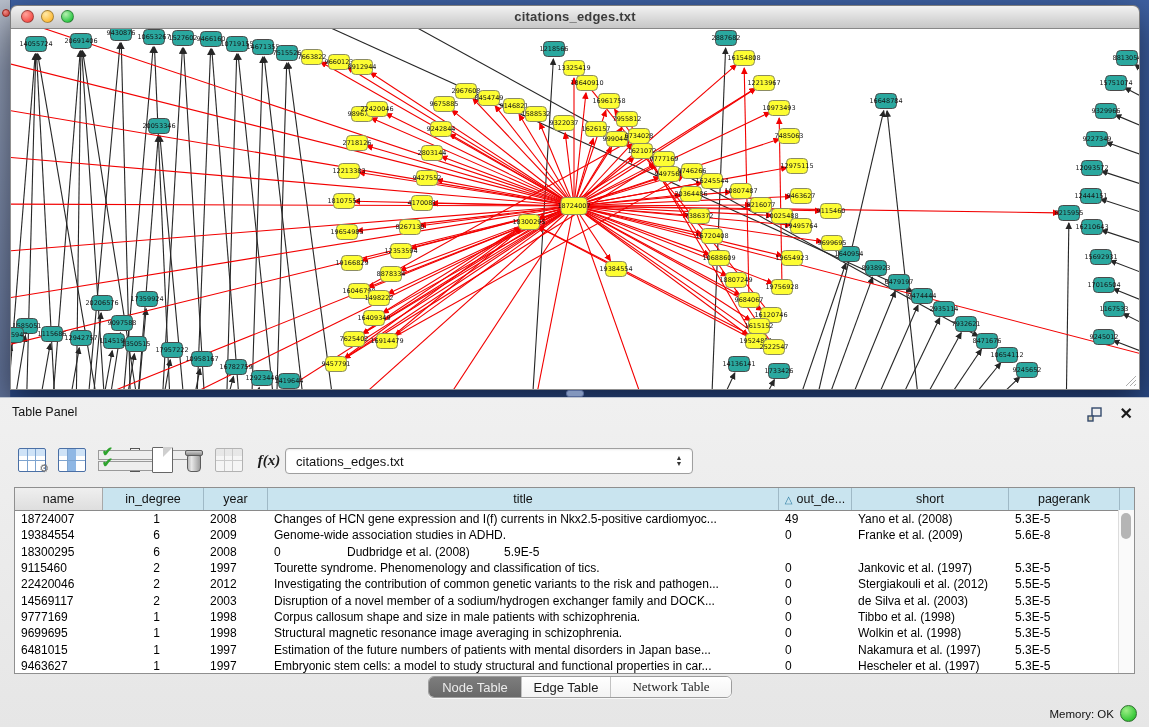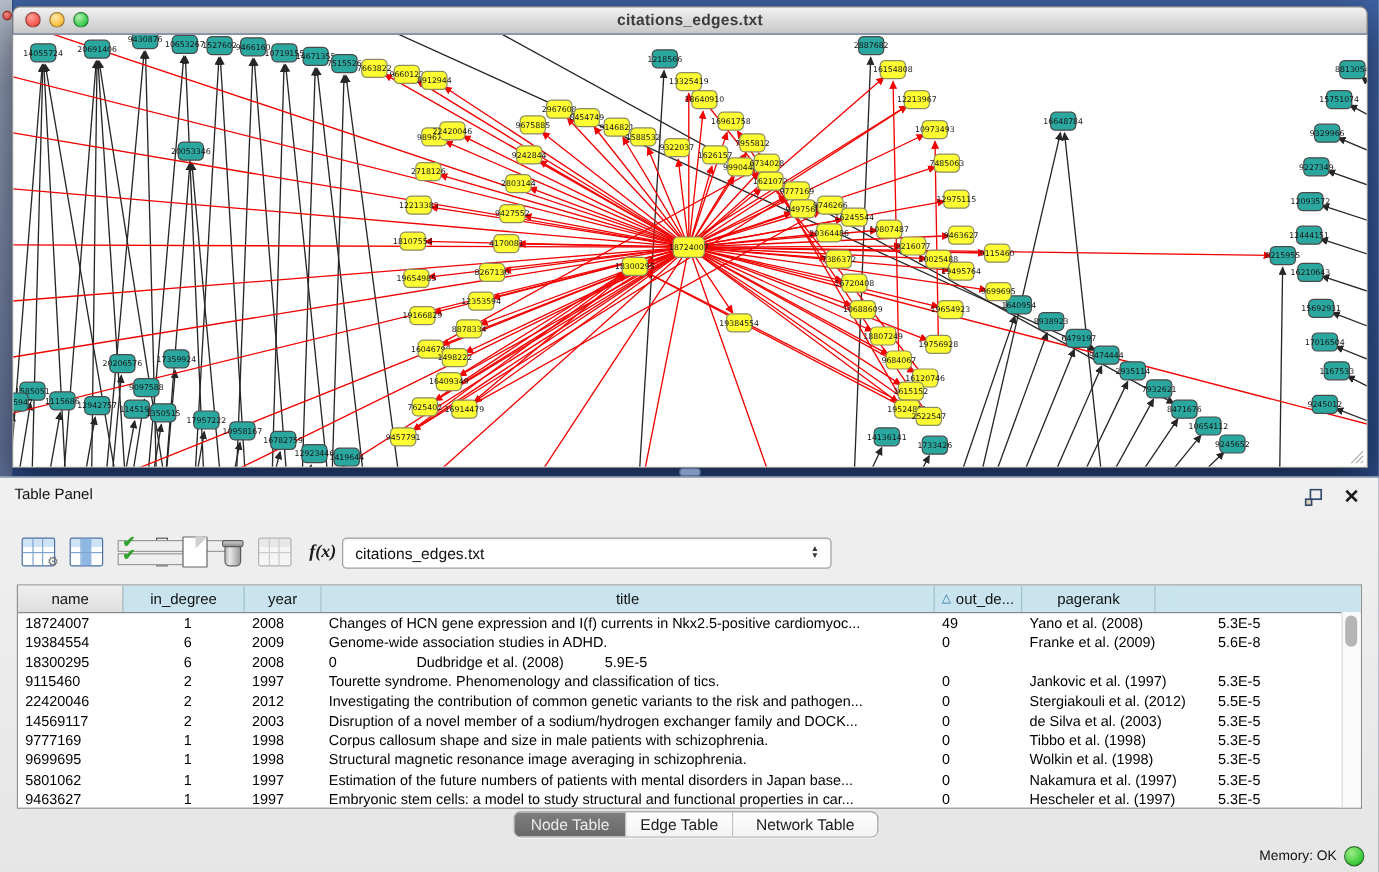--- a/index.html
+++ b/index.html
@@ -94,21 +94,21 @@
          overflow:hidden;}
   .vscroll{position:absolute;right:0;top:22px;bottom:0;width:15px;background:#fafafa;border-left:1px solid #dcdcdc;}
   .vthumb{position:absolute;left:2px;top:3px;width:10px;height:26px;border-radius:5px;background:#b5b5b5;}
 
   .tabs{position:absolute;left:428px;top:278px;height:20px;display:flex;border:1px solid #9d9d9d;
         border-radius:6px;overflow:hidden;background:#fdfdfd;box-shadow:0 1px 0 rgba(255,255,255,.7);}
   .tab{display:flex;align-items:center;justify-content:center;font-size:13px;color:#1c1c1c;
        background:linear-gradient(180deg,#ffffff,#f3f3f3);}
   .tab + .tab{border-left:1px solid #c2c2c2;}
   .tab.sel{background:linear-gradient(180deg,#7d7d7d,#696969);color:#ececec;}
-  .tab.t0{width:92px;} .tab.t1{width:88px;} .tab.t2{width:120px;}
+  .tab.t0{width:92px;} .tab.t1{width:88px;} .tab.t2{width:120px;font-family:Liberation Serif, serif;}
 
   .statusbar{position:absolute;right:12px;bottom:6px;display:flex;align-items:center;gap:6px;}
   .mem-label{font-size:11.5px;color:#111;}
   .mem-light{width:15px;height:15px;border-radius:50%;border:1px solid #2f6e2f;
              background:radial-gradient(circle at 35% 30%,#9dee86,#3ecb3e 65%,#23a023);}
 </style>
 </head>
 <body>
 
 <div id="stage">
@@ -857,20 +857,23 @@
         <div class="hcell c2">
             <span>year</span>
           </div>
         <div class="hcell c3">
             <span>title</span>
           </div>
         <div class="hcell c4">
           <span class="sort">△</span>
           <span>out_de...</span>
         </div>
+        <div class="hcell c5">
+            <span>short</span>
+          </div>
         <div class="hcell c6">
             <span>pagerank</span>
           </div>
         <div class="hcell ccorner"></div>
       </div>
       <div class="tbody" id="tbody">
           <div class="trow">
             <div class="tcell c0">18724007</div>
             <div class="tcell c1">1</div>
             <div class="tcell c2">2008</div>
@@ -935,21 +938,21 @@
           <div class="trow">
             <div class="tcell c0">9699695</div>
             <div class="tcell c1">1</div>
             <div class="tcell c2">1998</div>
             <div class="tcell c3">Structural magnetic resonance image averaging in schizophrenia.</div>
             <div class="tcell c4">0</div>
             <div class="tcell c5">Wolkin et al. (1998)</div>
             <div class="tcell c6">5.3E-5</div>
           </div>
           <div class="trow">
-            <div class="tcell c0">5801062</div>
+            <div class="tcell c0">6481015</div>
             <div class="tcell c1">1</div>
             <div class="tcell c2">1997</div>
             <div class="tcell c3">Estimation of the future numbers of patients with mental disorders in Japan base...</div>
             <div class="tcell c4">0</div>
             <div class="tcell c5">Nakamura et al. (1997)</div>
             <div class="tcell c6">5.3E-5</div>
           </div>
           <div class="trow">
             <div class="tcell c0">9463627</div>
             <div class="tcell c1">1</div>

